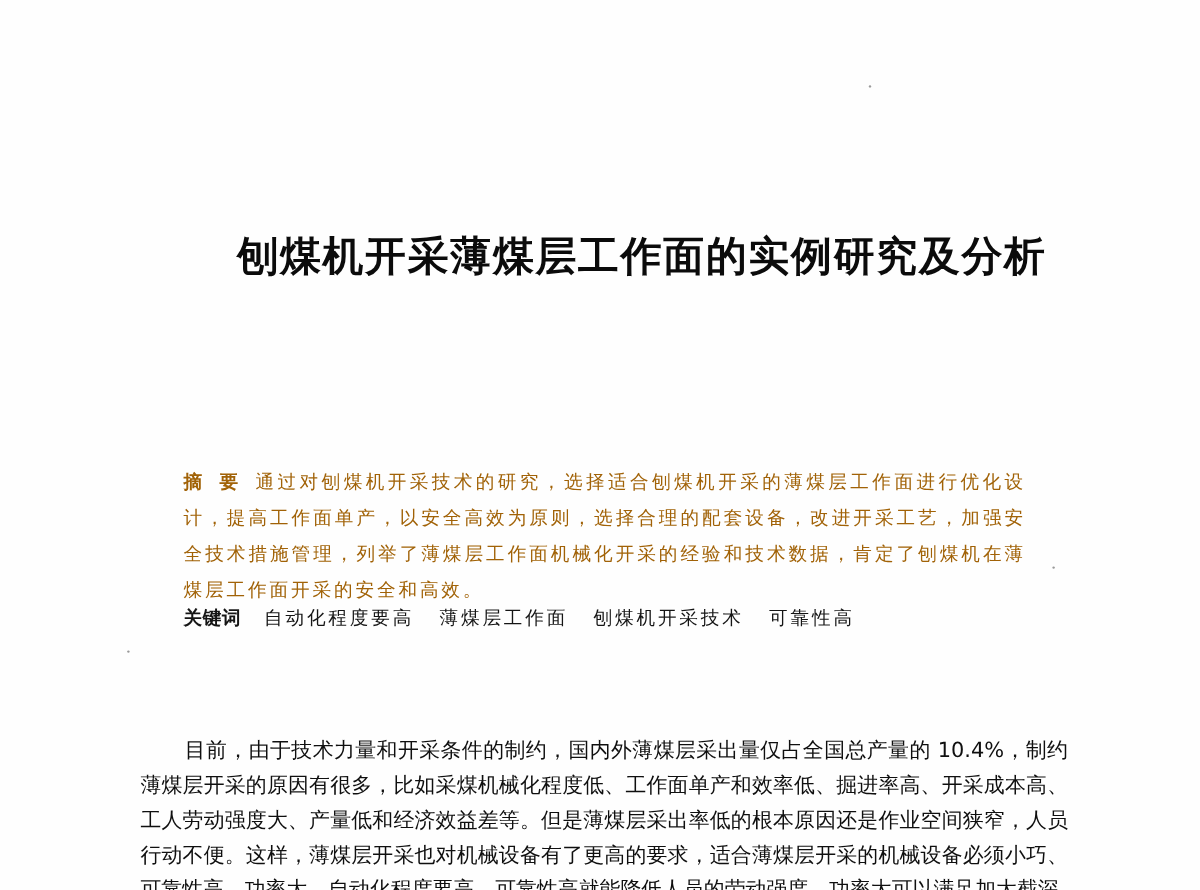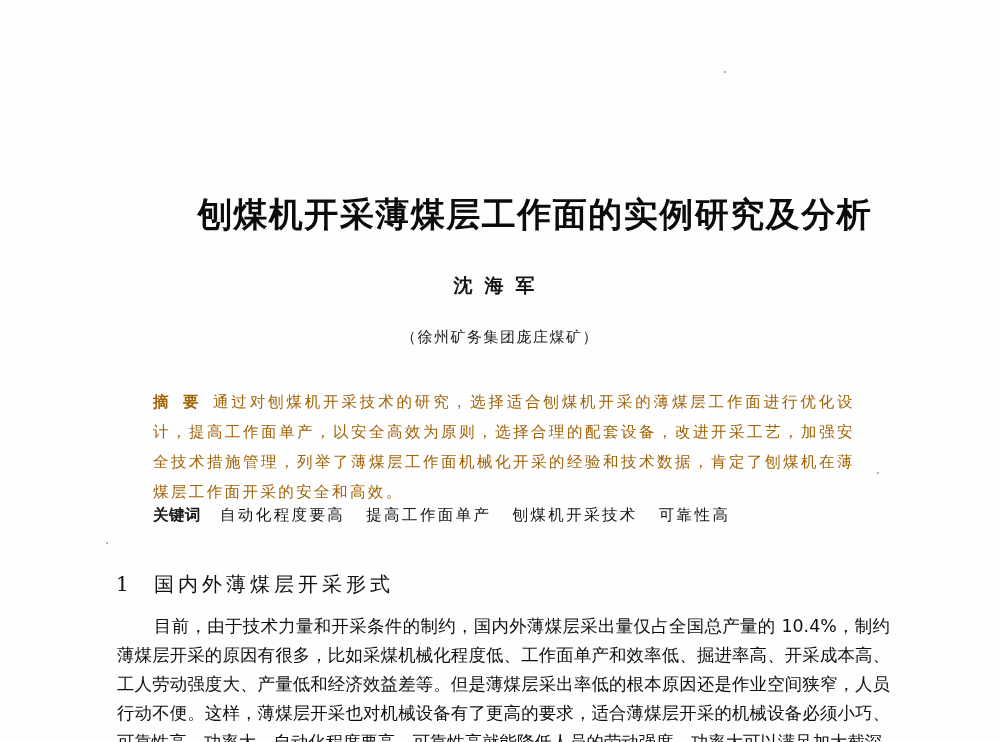--- a/index.html
+++ b/index.html
@@ -134,35 +134,30 @@
 <body>
 
 <div class="page">
 
   <div class="speck" style="left:724px; top:71px;"></div>
   <div class="speck" style="left:106px; top:542px;"></div>
   <div class="speck" style="left:877px; top:472px;"></div>
 
   <div class="title">刨煤机开采薄煤层工作面的实例研究及分析</div>
 
-  <div class="author">沈海军</div>
 
-  <div class="affiliation">（徐州矿务集团庞庄煤矿）</div>
 
   <div class="abstract">
     <span class="label">摘要</span><span class="abs-text">通过对刨煤机开采技术的研究，选择适合刨煤机开采的薄煤层工作面进行优化设计，提高工作面单产，以安全高效为原则，选择合理的配套设备，改进开采工艺，加强安全技术措施管理，列举了薄煤层工作面机械化开采的经验和技术数据，肯定了刨煤机在薄煤层工作面开采的安全和高效。</span>
   </div>
 
   <div class="keywords">
     <span class="label">关键词</span>
     <span class="kw">自动化程度要高</span>
-    <span class="kw">提高工作面单产</span>
+    <span class="kw">薄煤层工作面</span>
     <span class="kw">刨煤机开采技术</span>
     <span class="kw">可靠性高</span>
   </div>
 
-  <div class="section-heading">
-    <span class="num">1</span><span class="text">国内外薄煤层开采形式</span>
-  </div>
 
   <div class="body-text">目前，由于技术力量和开采条件的制约，国内外薄煤层采出量仅占全国总产量的 10.4%，制约薄煤层开采的原因有很多，比如采煤机械化程度低、工作面单产和效率低、掘进率高、开采成本高、工人劳动强度大、产量低和经济效益差等。但是薄煤层采出率低的根本原因还是作业空间狭窄，人员行动不便。这样，薄煤层开采也对机械设备有了更高的要求，适合薄煤层开采的机械设备必须小巧、可靠性高、功率大、自动化程度要高，可靠性高就能降低人员的劳动强度，功率大可以满足加大截深</div>
 
 </div>
 
 </body></html>

